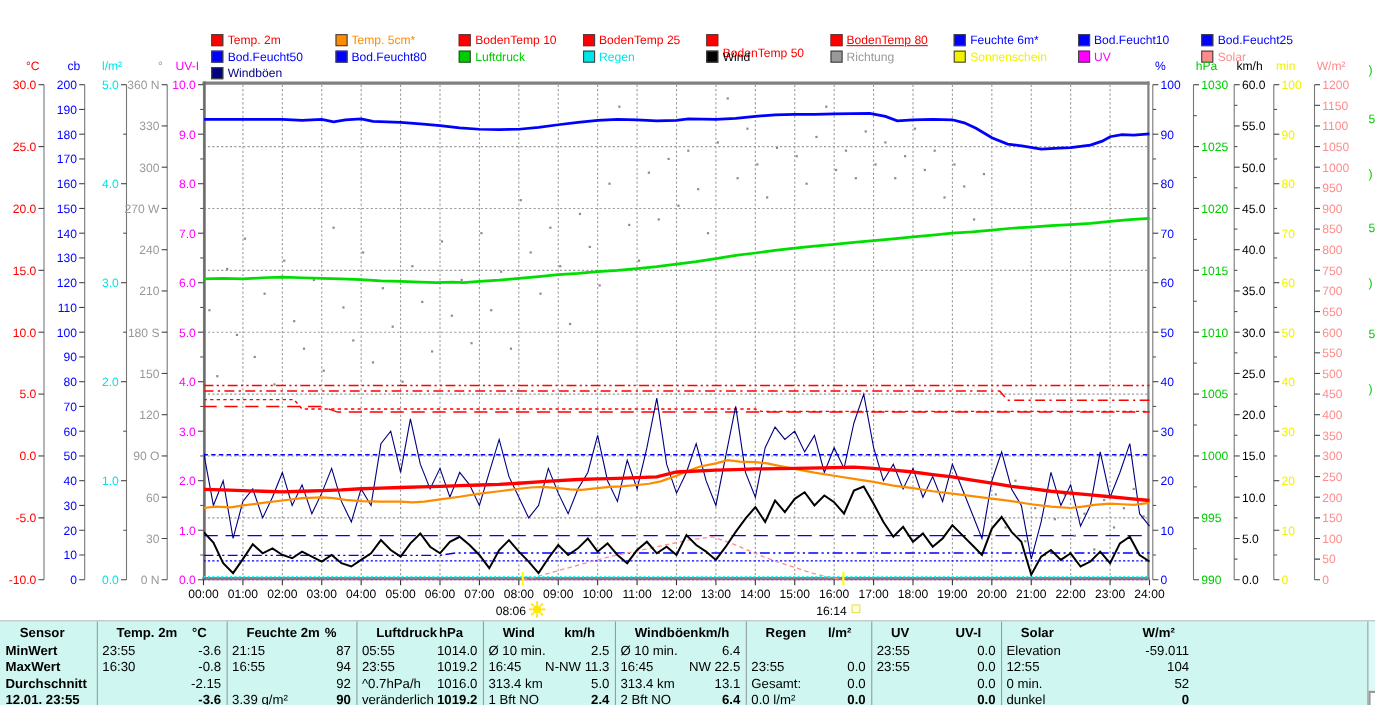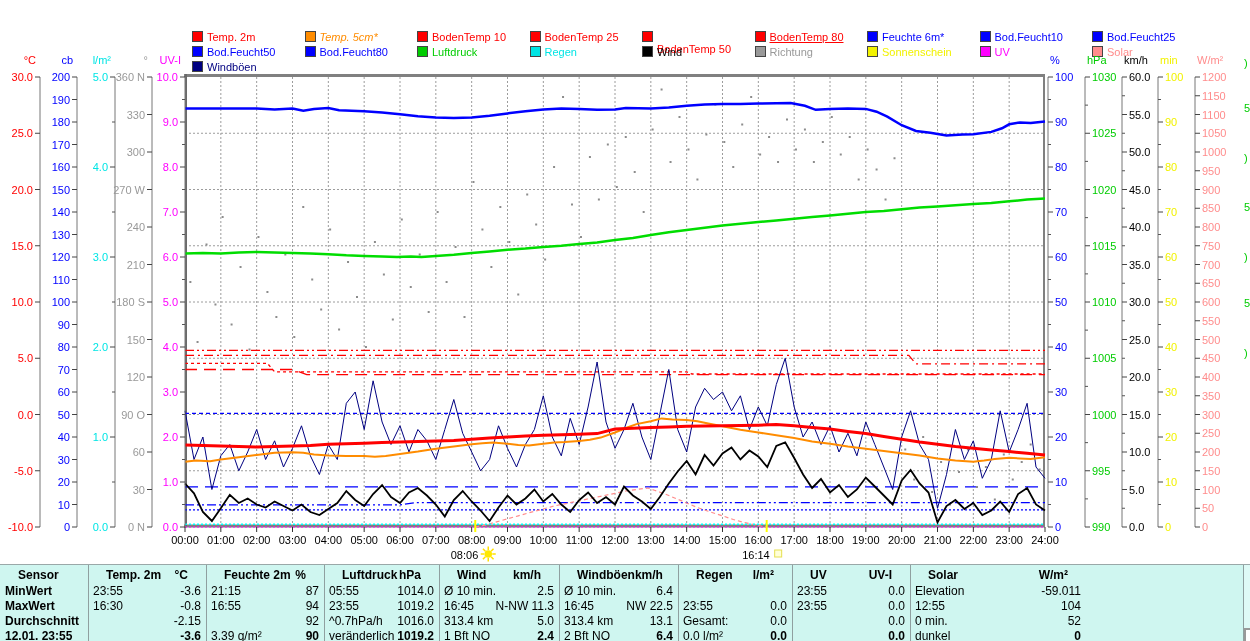--- a/index.html
+++ b/index.html
@@ -28,21 +28,21 @@
 
 <div class="page">
   <div class="legend" id="legend">
       <div class="legend-row">
         <div class="legend-item">
           <span class="swatch" style="background: rgb(255, 0, 0);"></span>
           <span style="color: rgb(255, 0, 0);">Temp. 2m</span>
         </div>
         <div class="legend-item">
           <span class="swatch" style="background: rgb(255, 140, 0);"></span>
-          <span style="color: rgb(255, 140, 0); font-style: italic;">Temp. 5cm*</span>
+          <span style="color: rgb(255, 140, 0);">Temp. 5cm*</span>
         </div>
         <div class="legend-item">
           <span class="swatch" style="background: rgb(255, 0, 0);"></span>
           <span style="color: rgb(255, 0, 0);">BodenTemp 10</span>
         </div>
         <div class="legend-item">
           <span class="swatch" style="background: rgb(255, 0, 0);"></span>
           <span style="color: rgb(255, 0, 0);">BodenTemp 25</span>
         </div>
         <div class="legend-item">

